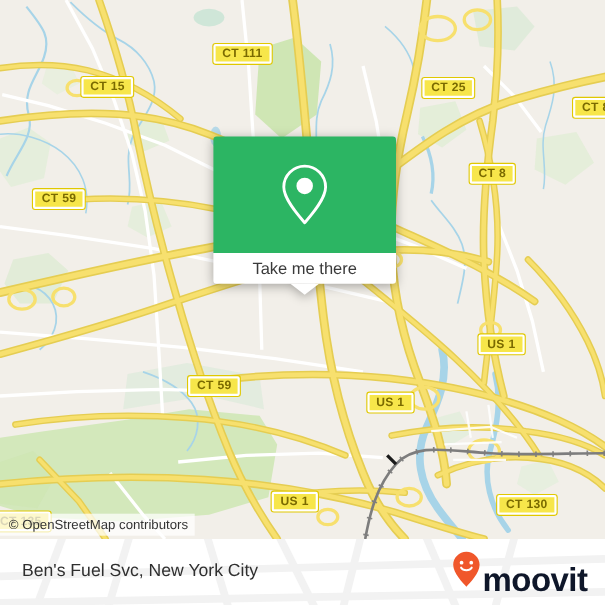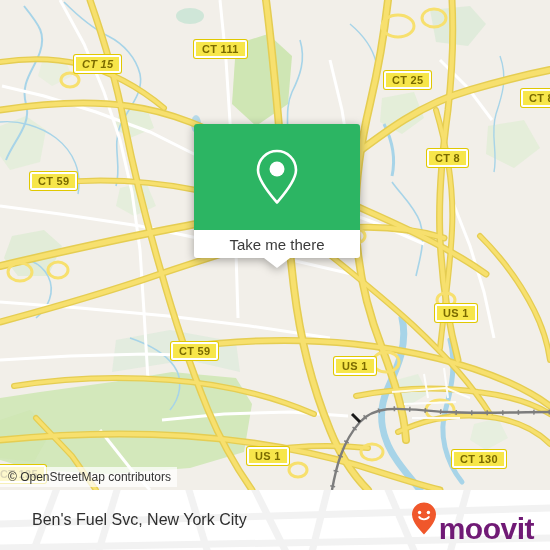--- a/index.html
+++ b/index.html
@@ -109,41 +109,41 @@
   #footer {
     position: absolute;
     left: 0; top: 490px;
     width: 550px; height: 60px;
     background: #ffffff;
     overflow: hidden;
   }
   #footer-bg { position:absolute; left:0; top:0; }
   #footer-title {
     position: absolute;
-    left: 32px;
+    left: 20px;
     top: 50%;
     transform: translateY(-50%);
     font-size: 16px;
     color: #2f2f2f;
     font-family: "Liberation Sans", sans-serif;
     white-space: nowrap;
   }
   #brand {
     position: absolute;
     right: 16px;
     top: 50%;
     transform: translateY(-50%);
     display: flex;
     align-items: center;
     gap: 2px;
   }
   #brand-name {
     font-size: 30px;
     font-weight: bold;
-    color: #701a75;
+    color: #0f172a;
     letter-spacing: -.5px;
     font-family: "Liberation Sans", sans-serif;
     line-height: 30px;
     margin-top: 17px;
   }
 </style>
 </head>
 <body>
 
 <div id="app">
@@ -273,21 +273,21 @@
         <path d="M392 392 L446 388 L470 398"></path>
         <path d="M404 404 L456 402"></path>
         <path d="M412 418 L460 418"></path>
         <path d="M424 374 L428 398"></path>
         <path d="M444 368 L448 398"></path>
       </g>
     </svg>
 
     <div class="shield" style="left:194px; top:40px;">CT 111</div>
     <div class="shield" style="left:384px; top:51px;margin-top:20px;">CT 25</div>
-    <div class="shield" style="left:74px;  top:55px;font-style:italic;">CT 15</div>
+    <div class="shield" style="left:74px;  top:70px;">CT 15</div>
     <div class="shield" style="left:521px; top:89px;">CT 8</div>
     <div class="shield" style="left:427px; top:149px;">CT 8</div>
     <div class="shield" style="left:30px;  top:172px;">CT 59</div>
     <div class="shield" style="left:435px; top:304px;">US 1</div>
     <div class="shield" style="left:171px; top:342px;">CT 59</div>
     <div class="shield" style="left:334px; top:357px;">US 1</div>
     <div class="shield" style="left:247px; top:447px;">US 1</div>
     <div class="shield" style="left:452px; top:450px;">CT 130</div>
     <div class="shield" style="left:-8px;  top:465px;">CT 135</div>
 

